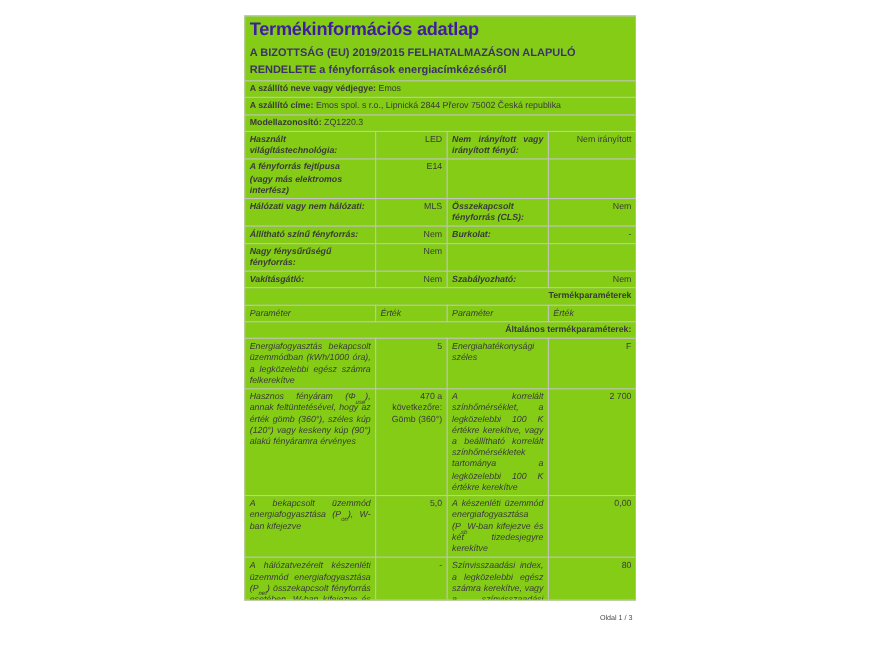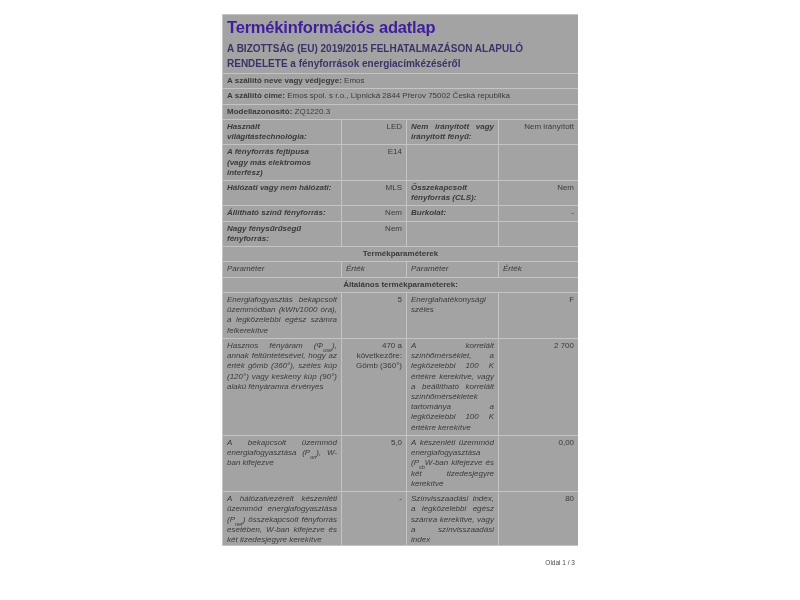--- a/index.html
+++ b/index.html
@@ -3,40 +3,40 @@
 <meta charset="utf-8">
 <style>
   html,body{margin:0;padding:0;}
   body{
     width:800px;height:600px;background:#ffffff;position:relative;
     font-family:"Liberation Sans", sans-serif;color:#3a3a3a;
     -webkit-font-smoothing:antialiased;
   }
   .sheet{
     position:absolute;left:222px;top:14px;width:356px;height:531px;
-    overflow:hidden;border-bottom:1px solid #c4c4c4;background:#a3a3a3;
+    overflow:hidden;border-bottom:1px solid #c4c4c4;background:#84cc16;
   }
   table.doc{width:356px;border-collapse:collapse;table-layout:fixed;}
   table.doc td{
     border:1px solid #c4c4c4;padding:2px 4px;font-size:8px;line-height:1.28;
     vertical-align:top;overflow:hidden;
   }
   td.titlecell{padding:4px 5px 6px 5px;}
   .doc-title{
     font-size:16.5px;font-weight:700;color:#3e1e9e;margin:0 0 4px 0;
     letter-spacing:-0.2px;
   }
   .doc-subtitle{font-size:10px;font-weight:700;color:#3d3169;line-height:1.45;}
   .lbl{font-weight:700;}
   .val{font-weight:400;}
   td.p{text-align:left;font-style:italic;}
   td.j{text-align:justify;}
   td.b{font-weight:700;}
   td.v{text-align:right;}
-  td.sec{text-align:center;font-weight:700;margin-top:42px;}
+  td.sec{text-align:right;font-weight:700;margin-top:42px;}
   .pl{white-space:pre-line;}
   sub{font-size:5.5px;line-height:0;position:relative;top:1.5px;}
   .footer{
     position:absolute;left:222px;top:559px;width:353px;text-align:right;
     font-size:6.5px;color:#4a4a4a;
   }
 </style>
 </head>
 <body>
 
@@ -91,20 +91,26 @@
       <td class="v">Nem</td>
       <td class="p b j pl">Burkolat:</td>
       <td class="v">-</td>
     </tr>
     <tr>
       <td class="p b pl">Nagy fénysűrűségű fényforrás:</td>
       <td class="v">Nem</td>
       <td class="p b j pl"></td>
       <td class="v"></td>
     </tr>
+    <tr>
+      <td class="p b pl">Vakításgátló:</td>
+      <td class="v">Nem</td>
+      <td class="p b j pl">Szabályozható:</td>
+      <td class="v">Nem</td>
+    </tr>
 
     <tr>
       <td class="sec" colspan="4">Termékparaméterek</td>
     </tr>
 
     <tr>
       <td class="p">Paraméter</td>
       <td class="p">Érték</td>
       <td class="p">Paraméter</td>
       <td class="p">Érték</td>

